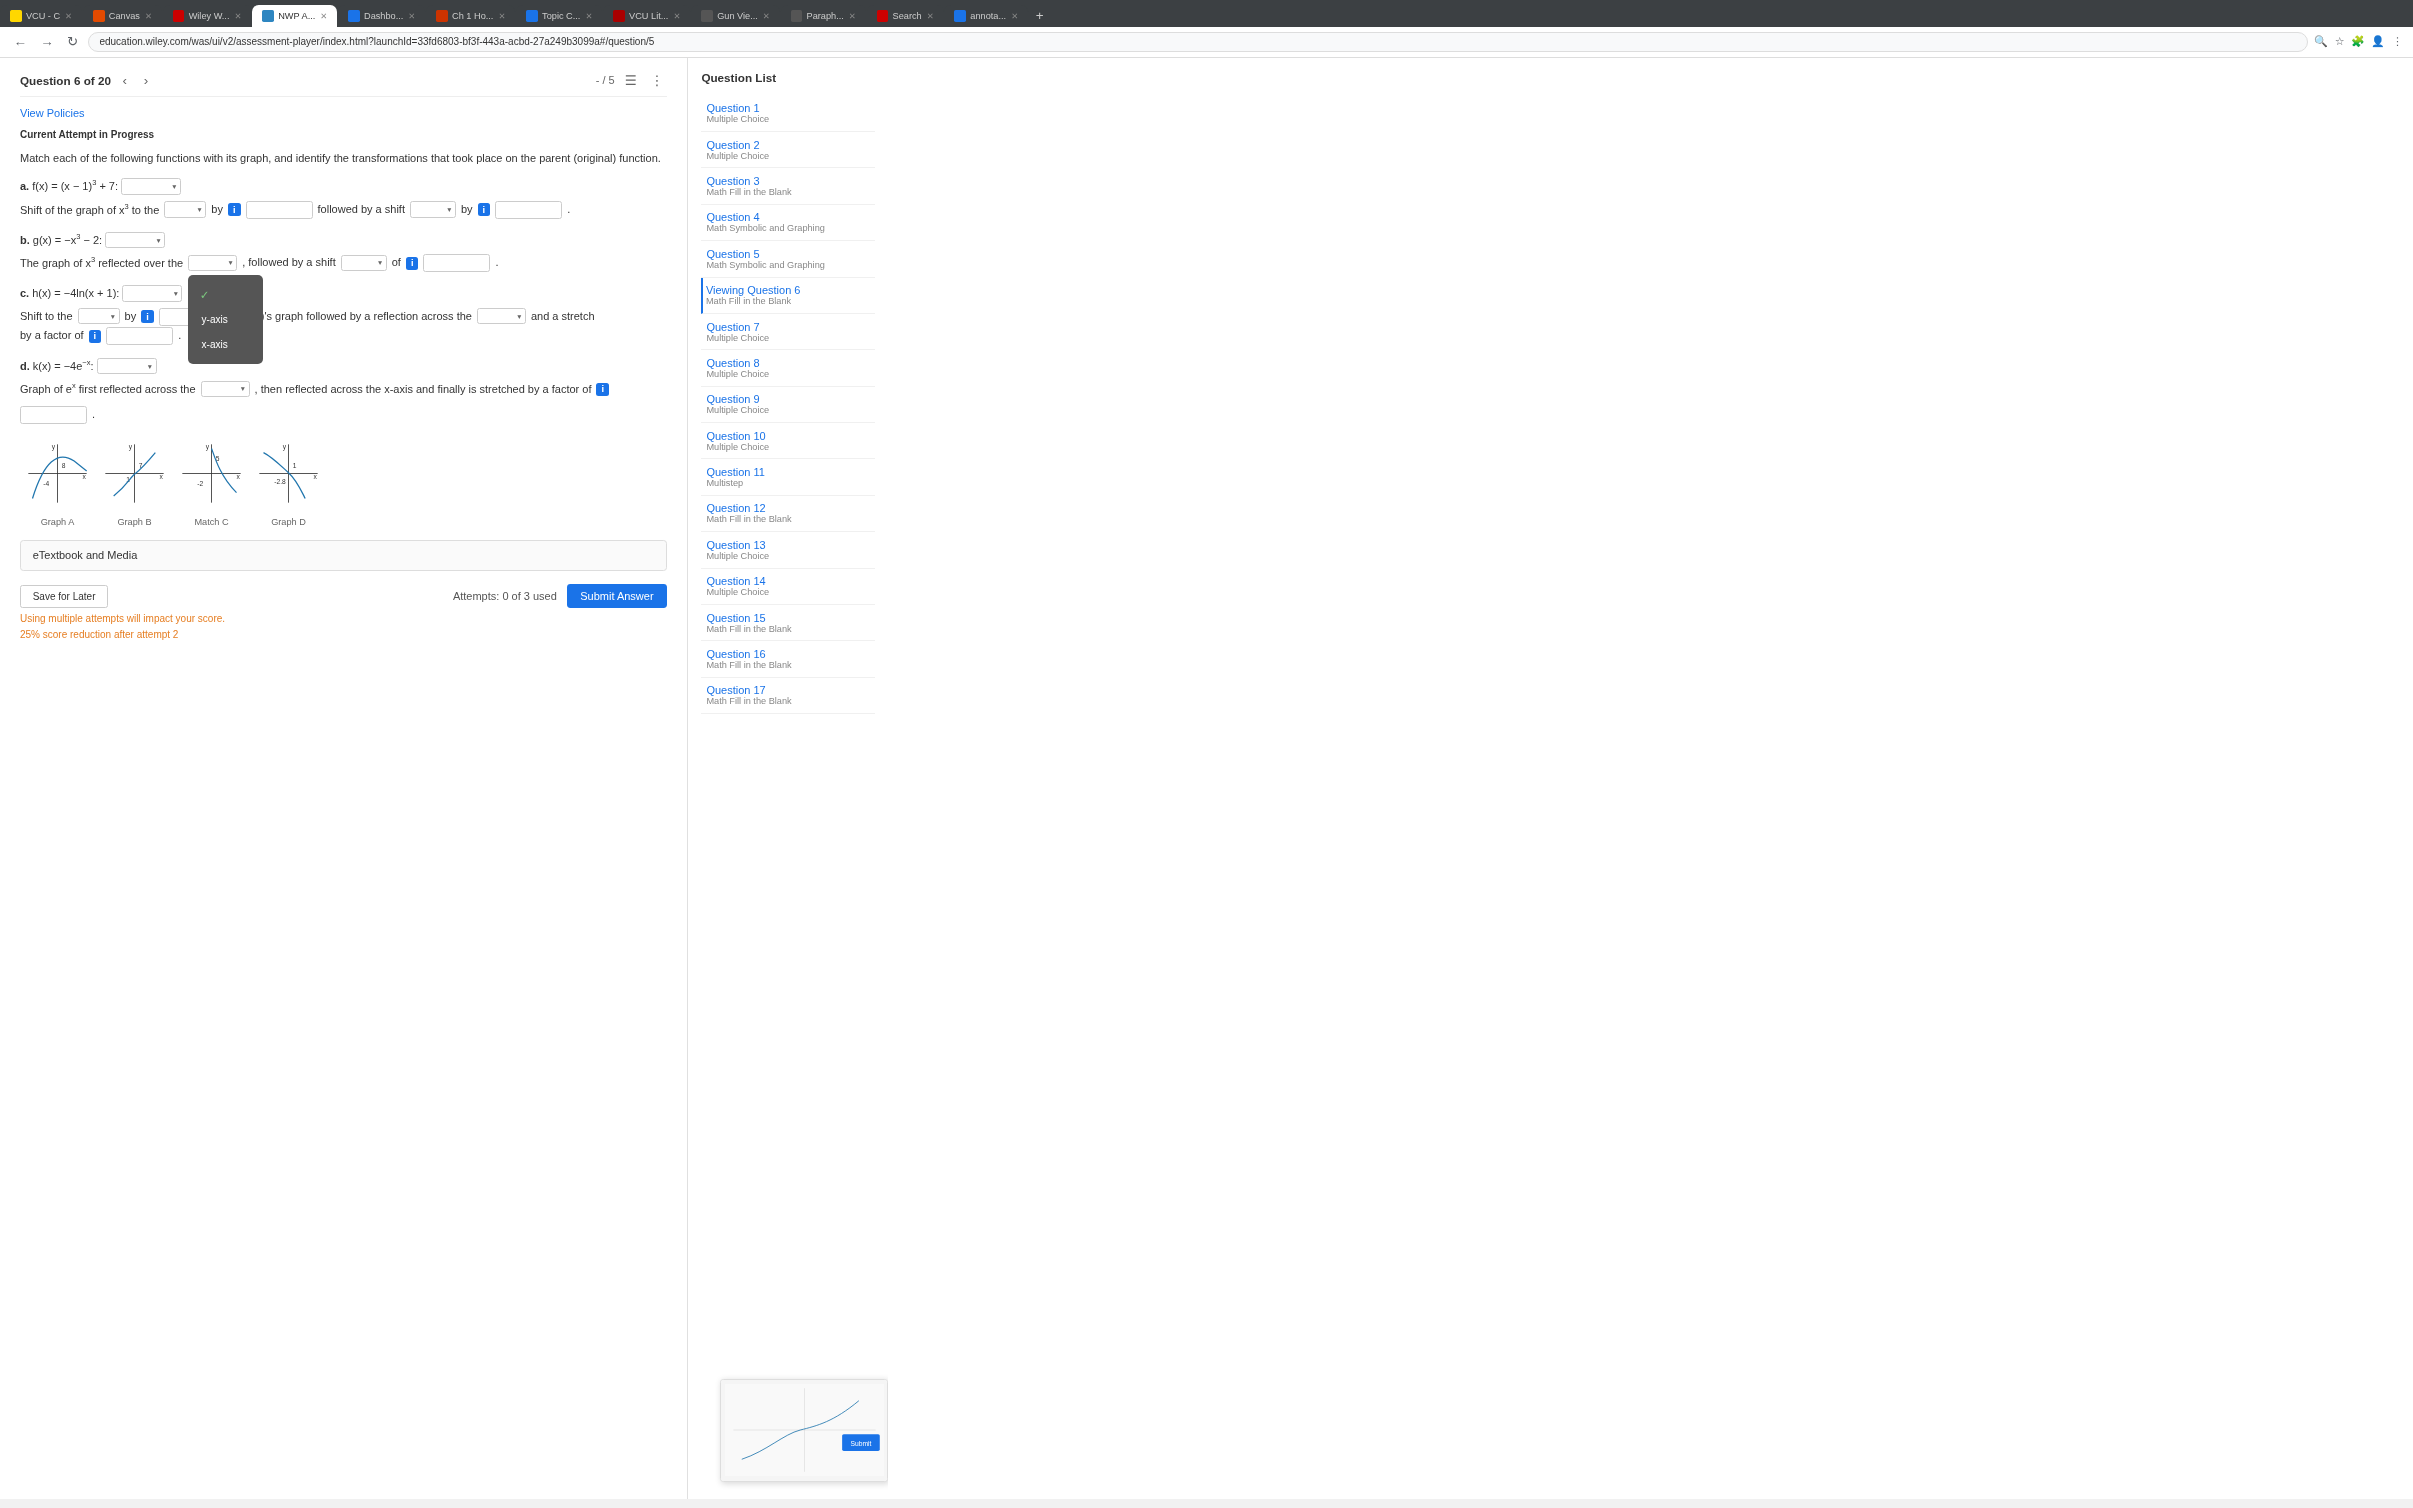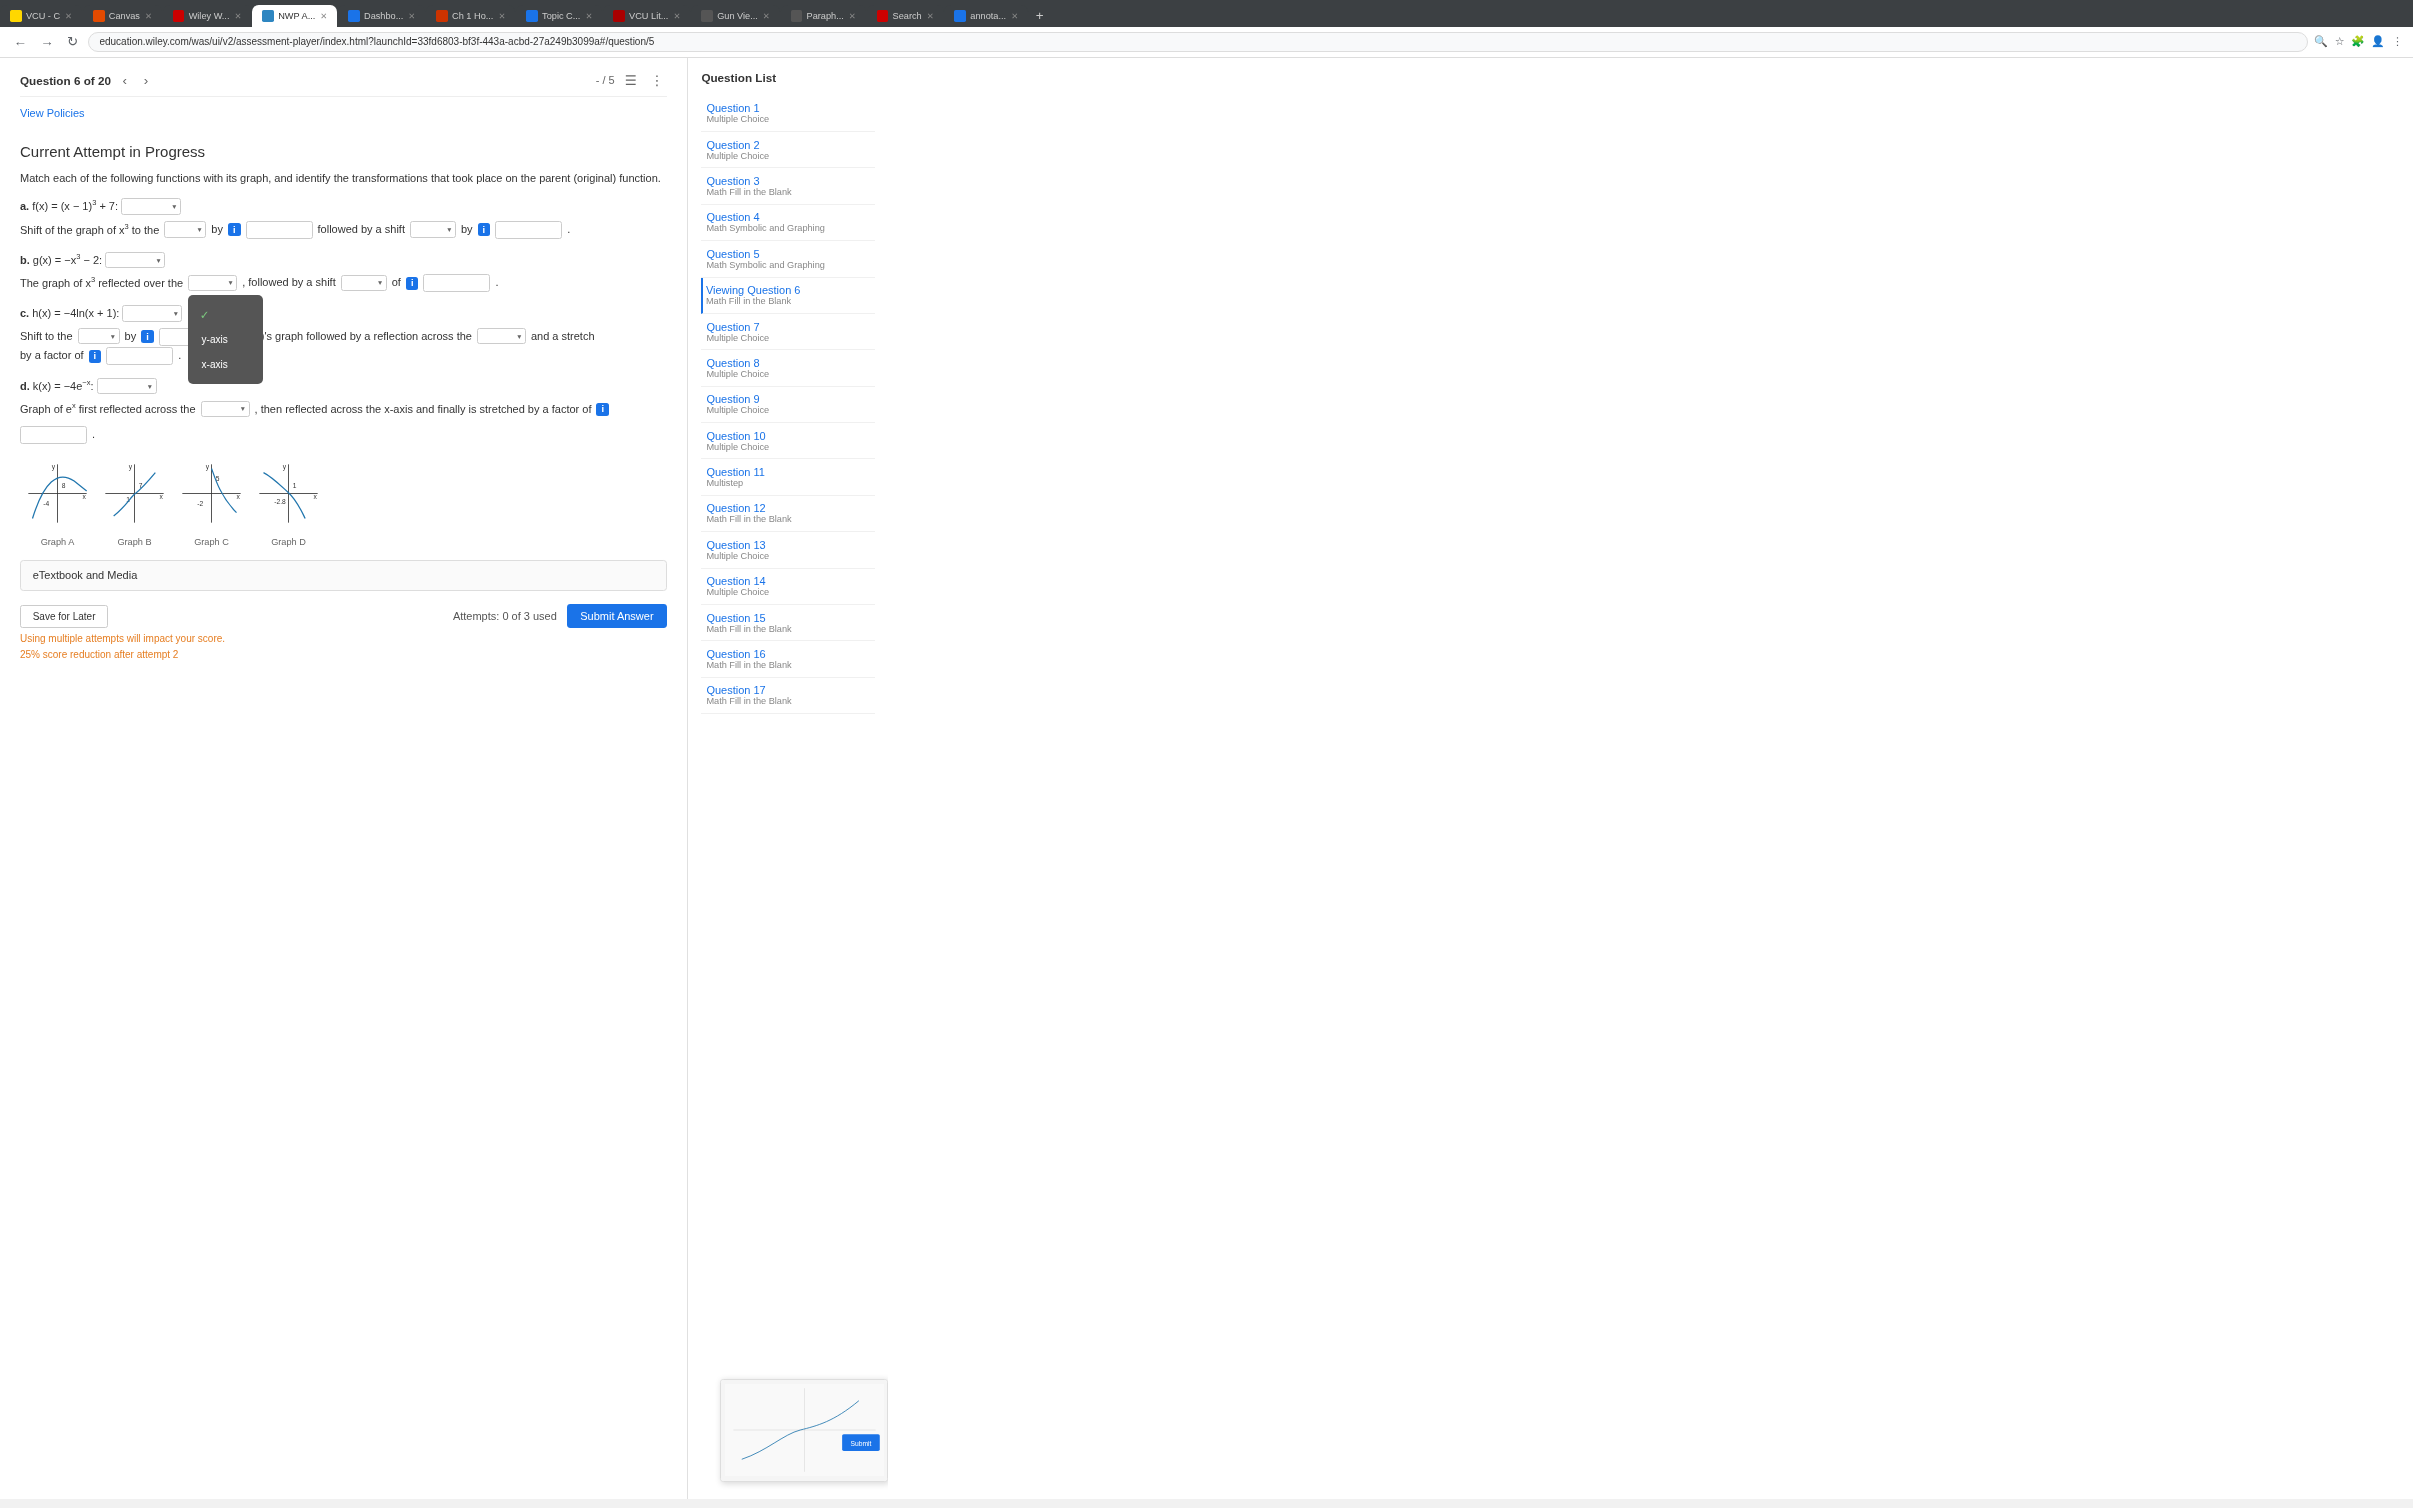--- a/index.html
+++ b/index.html
@@ -26,21 +26,21 @@
 
     
     .question-header { display: flex; align-items: flex-end; justify-content: space-between; margin-bottom: 10px; padding-bottom: 6.7px; border-bottom: 0.8px solid #eee; }
     .question-nav { display: flex; align-items: center; gap: 6.7px; }
     .question-title { font-size: 11.7px; font-weight: 600; color: #333; }
     .nav-arrow { cursor: pointer; color: #666; font-size: 13.4px; padding: 1.7px 5px; }
     .score-section { display: flex; align-items: center; gap: 6.7px; color: #666; font-size: 11px; }
     .icon-btn { cursor: pointer; color: #666; font-size: 13.4px; padding: 1.7px 3.4px; }
 
     .view-policies { color: #1a73e8; font-size: 11px; cursor: pointer; margin-bottom: 10px; display: inline-block; }
-    .attempt-label { font-size: 15px; font-weight: 400; margin-bottom: 10px; margin-top: 14px; }
+    .attempt-label { font-size: 10px; font-weight: 700; margin-bottom: 10px; }
 
     
     .question-text { font-size: 11px; margin-bottom: 11.7px; line-height: 1.5; }
 
     .sub-question { margin-bottom: 11.7px; }
     .sub-label { font-size: 11px; font-weight: 500; margin-bottom: 5px; }
 
     .inline-row { display: flex; align-items: center; flex-wrap: wrap; gap: 5px; font-size: 11px; line-height: 1.8; }
     .dropdown-select { border: 0.8px solid #ccc; border-radius: 2.5px; padding: 1.7px 5px; font-size: 10px; background: #fff; cursor: pointer; appearance: none; padding-right: 15px; position: relative; }
     .select-wrapper { position: relative; display: inline-block; }
@@ -381,21 +381,21 @@
       <div class="graph-container">
         <svg width="75" height="75" class="graph-svg" viewBox="0 0 90 90" style="font-size:13px">
           <line x1="10" y1="45" x2="80" y2="45" stroke="#333" stroke-width="1"></line>
           <line x1="45" y1="10" x2="45" y2="80" stroke="#333" stroke-width="1"></line>
           <text x="75" y="52" font-size="8" fill="#333">x</text>
           <text x="38" y="15" font-size="8" fill="#333">y</text>
           <text x="50" y="30" font-size="8" fill="#333">5</text>
           <text x="28" y="60" font-size="8" fill="#333">-2</text>
           <path d="M 45 15 C 47 20 50 30 55 40 C 60 50 65 58 75 68" stroke="#2176ae" stroke-width="1.5" fill="none"></path>
         </svg>
-        <div class="graph-label">Graph C</div>
+        <div class="graph-label">Match C</div>
       </div>
 
       <div class="graph-container">
         <svg width="75" height="75" class="graph-svg" viewBox="0 0 90 90" style="font-size:13px">
           <line x1="10" y1="45" x2="80" y2="45" stroke="#333" stroke-width="1"></line>
           <line x1="45" y1="10" x2="45" y2="80" stroke="#333" stroke-width="1"></line>
           <text x="75" y="52" font-size="8" fill="#333">x</text>
           <text x="38" y="15" font-size="8" fill="#333">y</text>
           <text x="50" y="38" font-size="8" fill="#333">1</text>
           <text x="28" y="58" font-size="8" fill="#333">-2.8</text>

